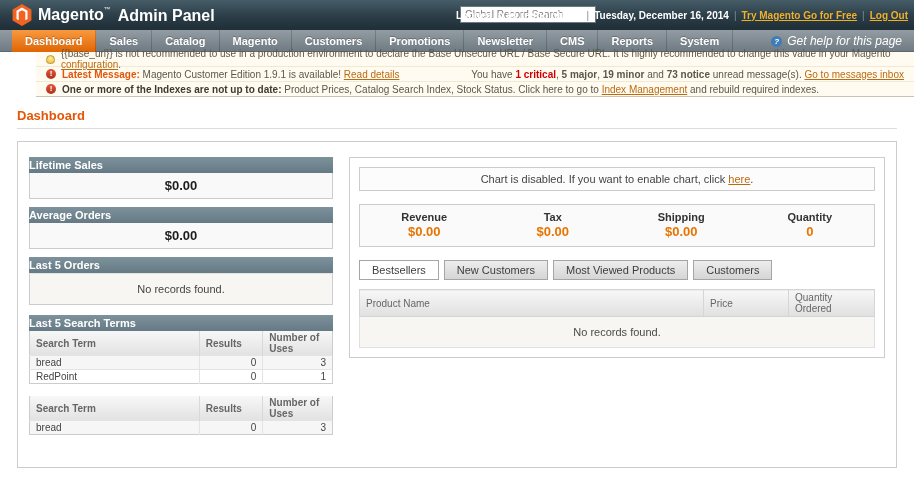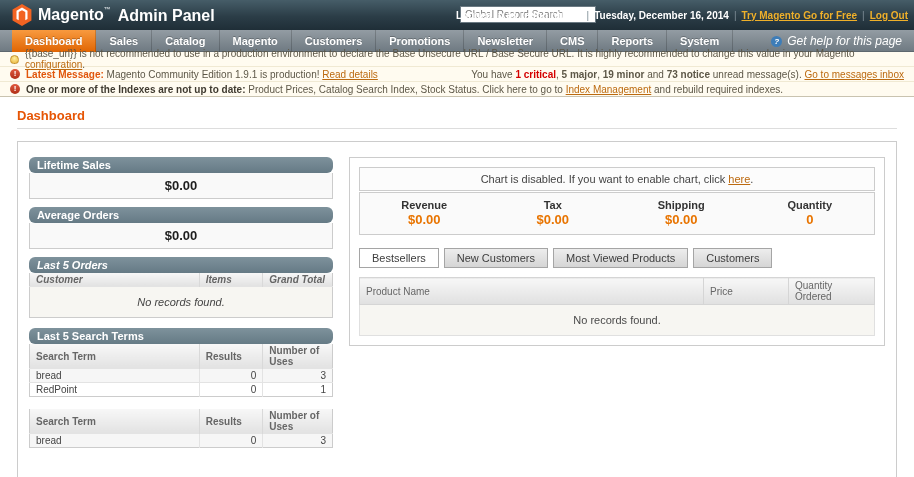--- a/index.html
+++ b/index.html
@@ -60,21 +60,21 @@
     color: #fff; font-size: 12px; padding-right: 12px; cursor: pointer; font-style: italic;
   }
   .help-icon {
     width: 11px; height: 11px; border-radius: 50%;
     background: #3e7db8; color: #fff; font-size: 8px; font-weight: bold;
     text-align: center; line-height: 11px; margin-right: 5px;
   }
   .help-icon::after { content: "?"; }
 
   
-  .msgs { background: #fffbf0; }
+  .msgs { background: #fffbf0; margin-left: 36px; }
   .msg {
     display: flex; align-items: center; height: 15px;
     padding: 0 10px; font-size: 10px; color: #5d5747;
     border-bottom: 1px solid #f0e9d3;
   }
   .msg:last-child { border-bottom: 1px solid #c9c3b0; }
   .ic { flex: 0 0 auto; margin-right: 6px; }
   .bulb-icon {
     width: 9px; height: 9px; border-radius: 50% 50% 40% 40%;
     background: radial-gradient(circle at 50% 35%, #ffee9a, #e9b43c);
@@ -104,21 +104,21 @@
     padding: 15px 11px 24px;
     min-height: 306px;
     background: #fff;
   }
   .leftcol { width: 304px; flex: 0 0 304px; }
   .card { margin-bottom: 8px; }
   .card-h {
     background: linear-gradient(#7e929c, #64798422);
     background: linear-gradient(#7e929c, #657a85);
     color: #fff; font-weight: bold; font-size: 11px;
-    padding: 2px 8px; line-height: 12px; border-radius: 6px;
+    padding: 2px 0; line-height: 12px;
   }
   .card-b {
     border: 1px solid #ccc; border-top: 0; background: #f9f9f9;
     text-align: center; padding: 5px 0;
     font-size: 13px; font-weight: bold; color: #1d1d1d;
   }
   .tbl { width: 100%; border-collapse: collapse; border: 1px solid #ccc; border-top: 0; background: #fff; }
   .tbl th {
     background: linear-gradient(#f7f7f7, #e2e2e2);
     color: #666; font-size: 10px; font-weight: bold; text-align: left;
@@ -132,21 +132,21 @@
   .tbl td:last-child { border-right: 0; }
   .tbl tr.odd td { background: #f6f6f6; }
   .num { text-align: right; }
   .empty-cell { text-align: center !important; padding: 9px 0 !important; background: #f7f6f2; font-size: 11px !important; color: #4a4a4a; }
 
   
   .rpanel { border: 1px solid #ccc; padding: 9px; flex: 1; margin-left: 16px; background: #fff; }
   .chart-note {
     border: 1px solid #ccc; background: #fcfcfc;
     text-align: center; font-size: 11px; color: #444;
-    padding: 5px 0; margin-bottom: 1px;
+    padding: 5px 0; margin-bottom: 13px;
   }
   .chart-note a { color: #bc6a10; text-decoration: underline; }
   .stats { border: 1px solid #ccc; background: #fafafa; display: flex; margin-bottom: 13px; padding: 6px 0 7px; }
   .stat { flex: 1; text-align: center; }
   .stat-label { font-size: 11px; font-weight: bold; color: #333; }
   .stat-value { font-size: 13px; font-weight: bold; color: #e87400; margin-top: 1px; }
 
   .tabs { display: flex; gap: 5px; margin-bottom: 9px; }
   .tab {
     font-size: 11px; color: #3d3d3d; padding: 3px 12px;
@@ -207,21 +207,21 @@
   </div>
 </div>
 
 <div class="msgs">
   <div class="msg">
     <span class="ic bulb-icon"></span>
     <span><span>{{base_url}} is not recommended to use in a production environment to declare the Base Unsecure URL / Base Secure URL. It is highly recommended to change this value in your Magento </span><a class="msg-link">configuration</a><span>.</span></span>
   </div>
   <div class="msg">
     <span class="ic err-icon"></span>
-    <span><span class="lead-red">Latest Message:</span><span> Magento Community Edition 1.9.1 is production! </span><a class="msg-link">Read details</a></span>
+    <span><span class="lead-red">Latest Message:</span><span> Magento Customer Edition 1.9.1 is available! </span><a class="msg-link">Read details</a></span>
     <span class="msg-right"><span>You have </span><span class="crit">1 critical</span><span>, </span><span class="sev">5 major</span><span>, </span><span class="sev">19 minor</span><span> and </span><span class="sev">73 notice</span><span> unread message(s). </span><a class="msg-link">Go to messages inbox</a></span>
   </div>
   <div class="msg">
     <span class="ic err-icon"></span>
     <span><b>One or more of the Indexes are not up to date:</b><span> Product Prices, Catalog Search Index, Stock Status. Click here to go to </span><a class="msg-link">Index Management</a><span> and rebuild required indexes.</span></span>
   </div>
 </div>
 
 <div class="content">
   <div class="page-title">Dashboard</div>
@@ -234,29 +234,24 @@
       <div class="card">
         <div class="card-h">Lifetime Sales</div>
         <div class="card-b">$0.00</div>
       </div>
 
       <div class="card">
         <div class="card-h">Average Orders</div>
         <div class="card-b">$0.00</div>
       </div>
 
-      <div class="card" style="margin-bottom:10px;font-style:italic;">
+      <div class="card" style="margin-bottom:10px;">
         <div class="card-h">Last 5 Orders</div>
         <table class="tbl">
           <tbody>
-              <tr>
-            <th style="width:56%">Customer</th>
-            <th style="width:21%">Items</th>
-            <th style="width:23%">Grand Total</th>
-          </tr>
           <tr>
             <td colspan="3" class="empty-cell">No records found.</td>
           </tr>
         </tbody>
           </table>
       </div>
 
       <div class="card" style="margin-bottom:12px;">
         <div class="card-h">Last 5 Search Terms</div>
         <table class="tbl">

